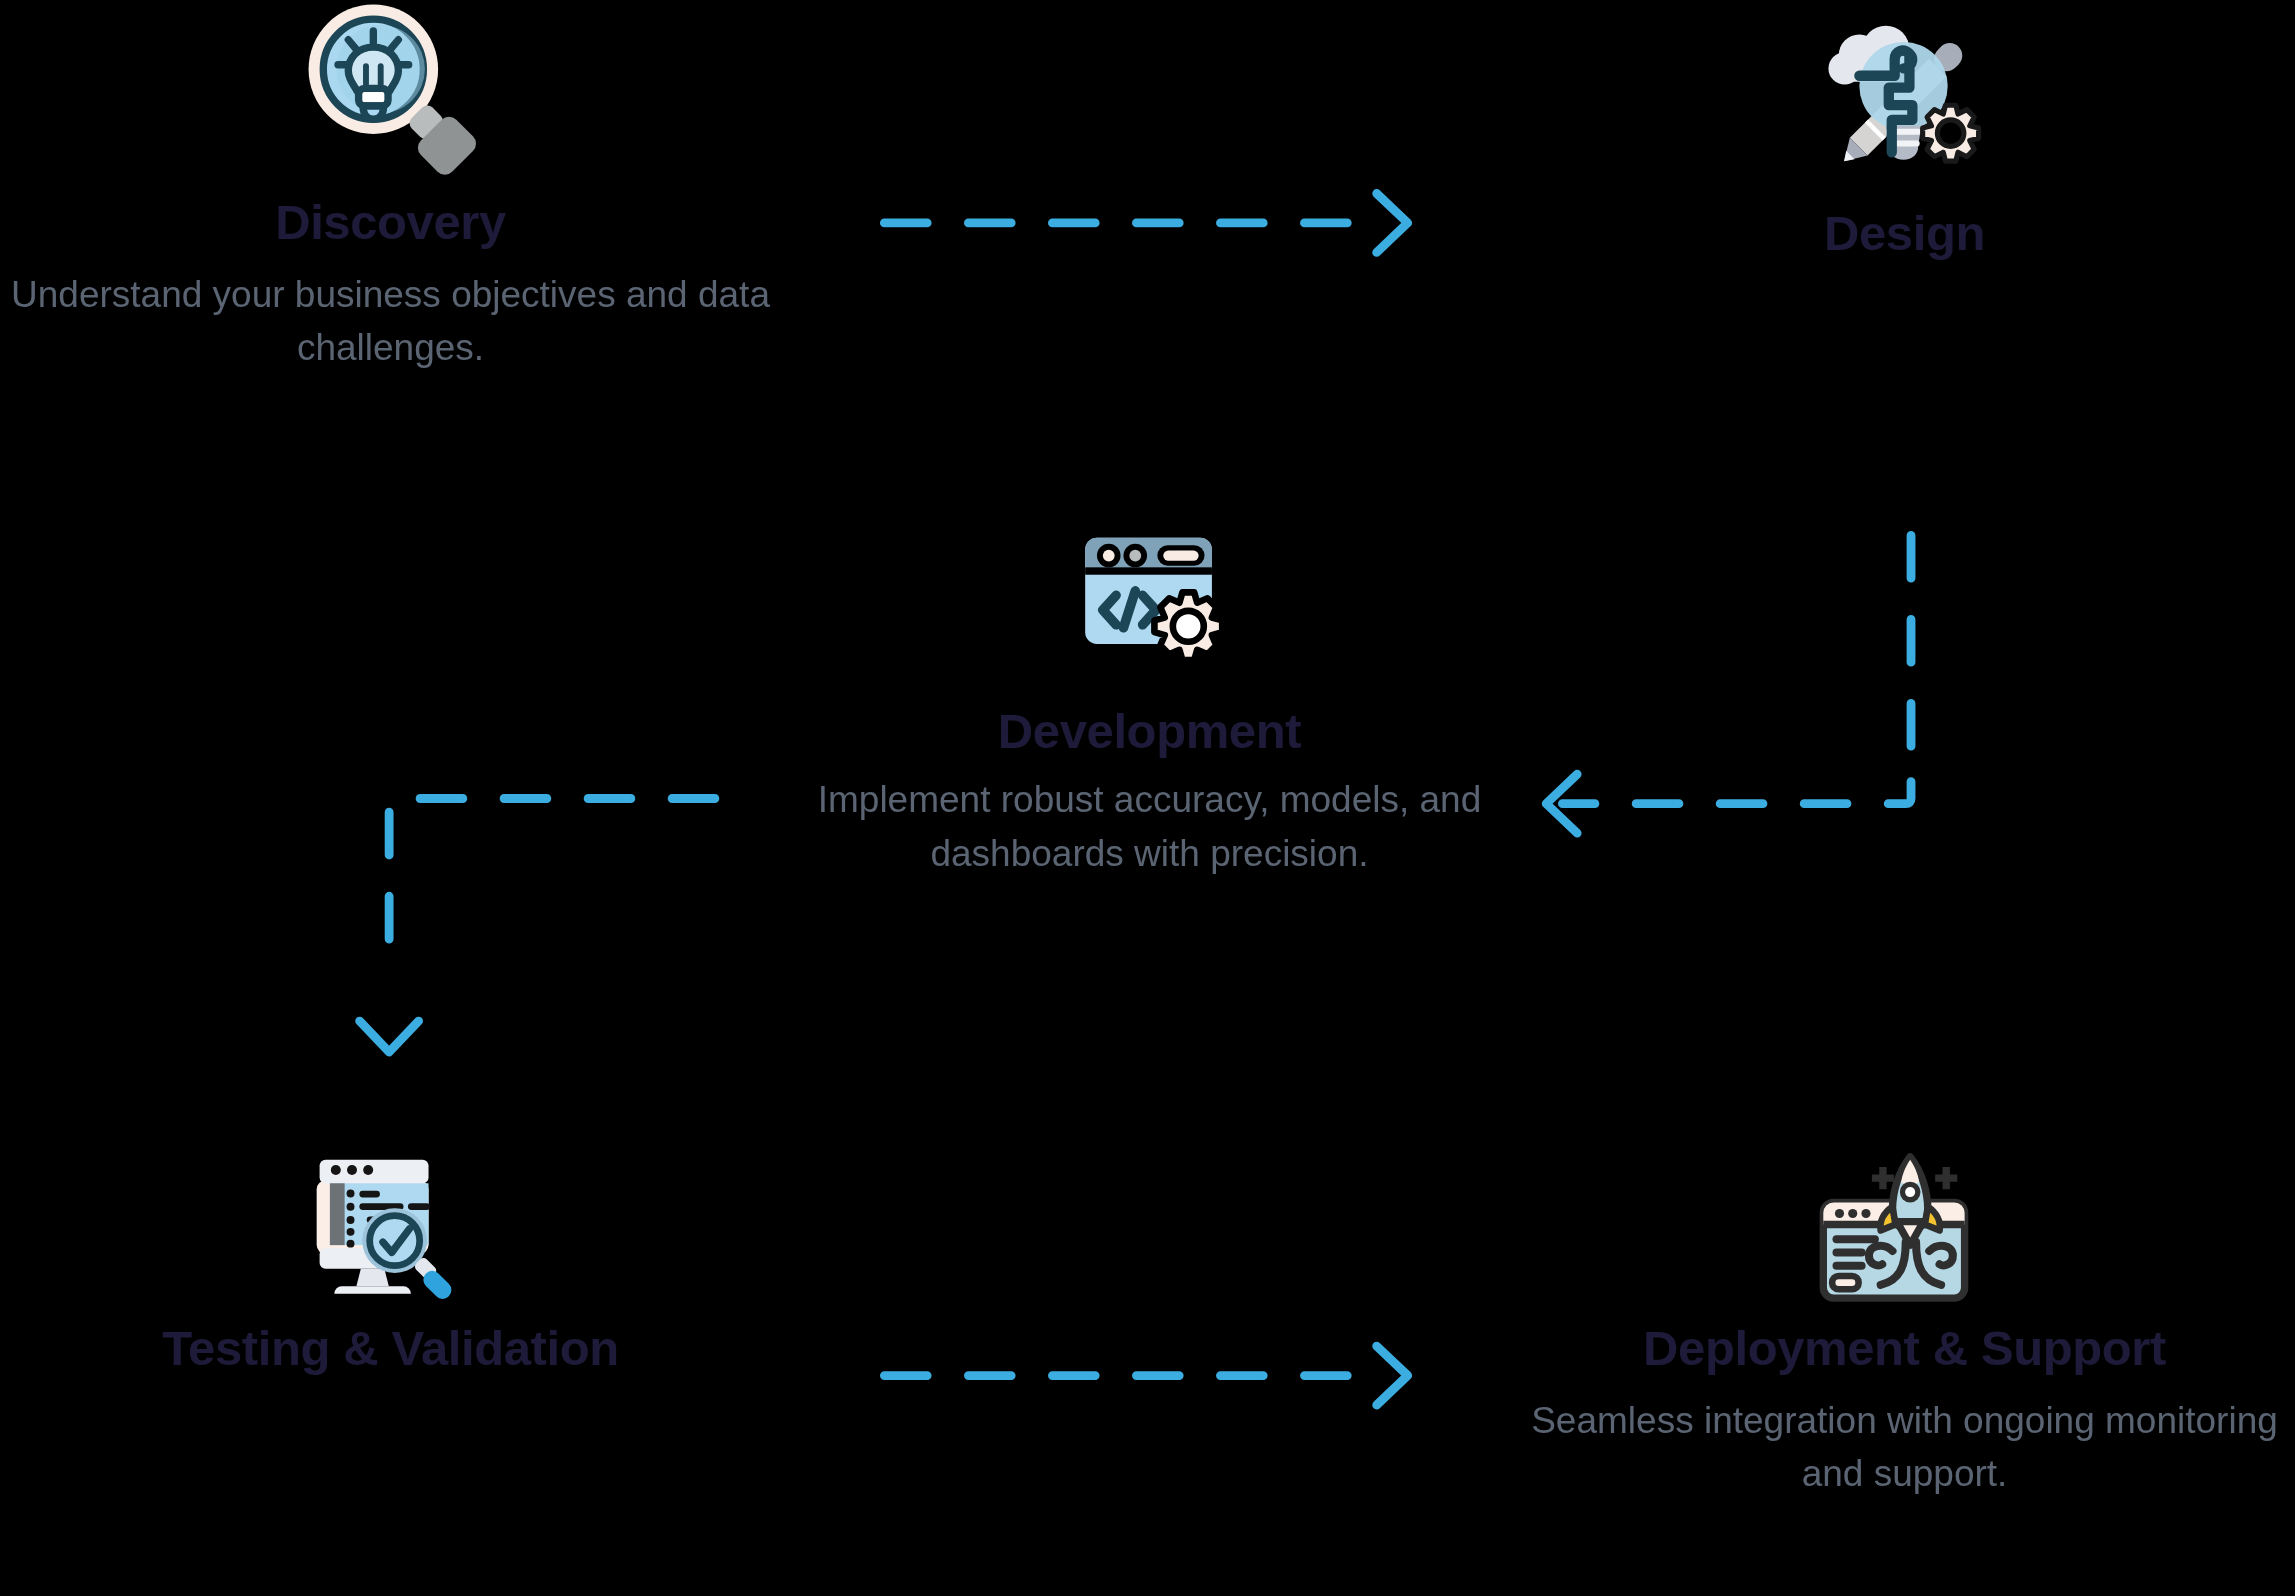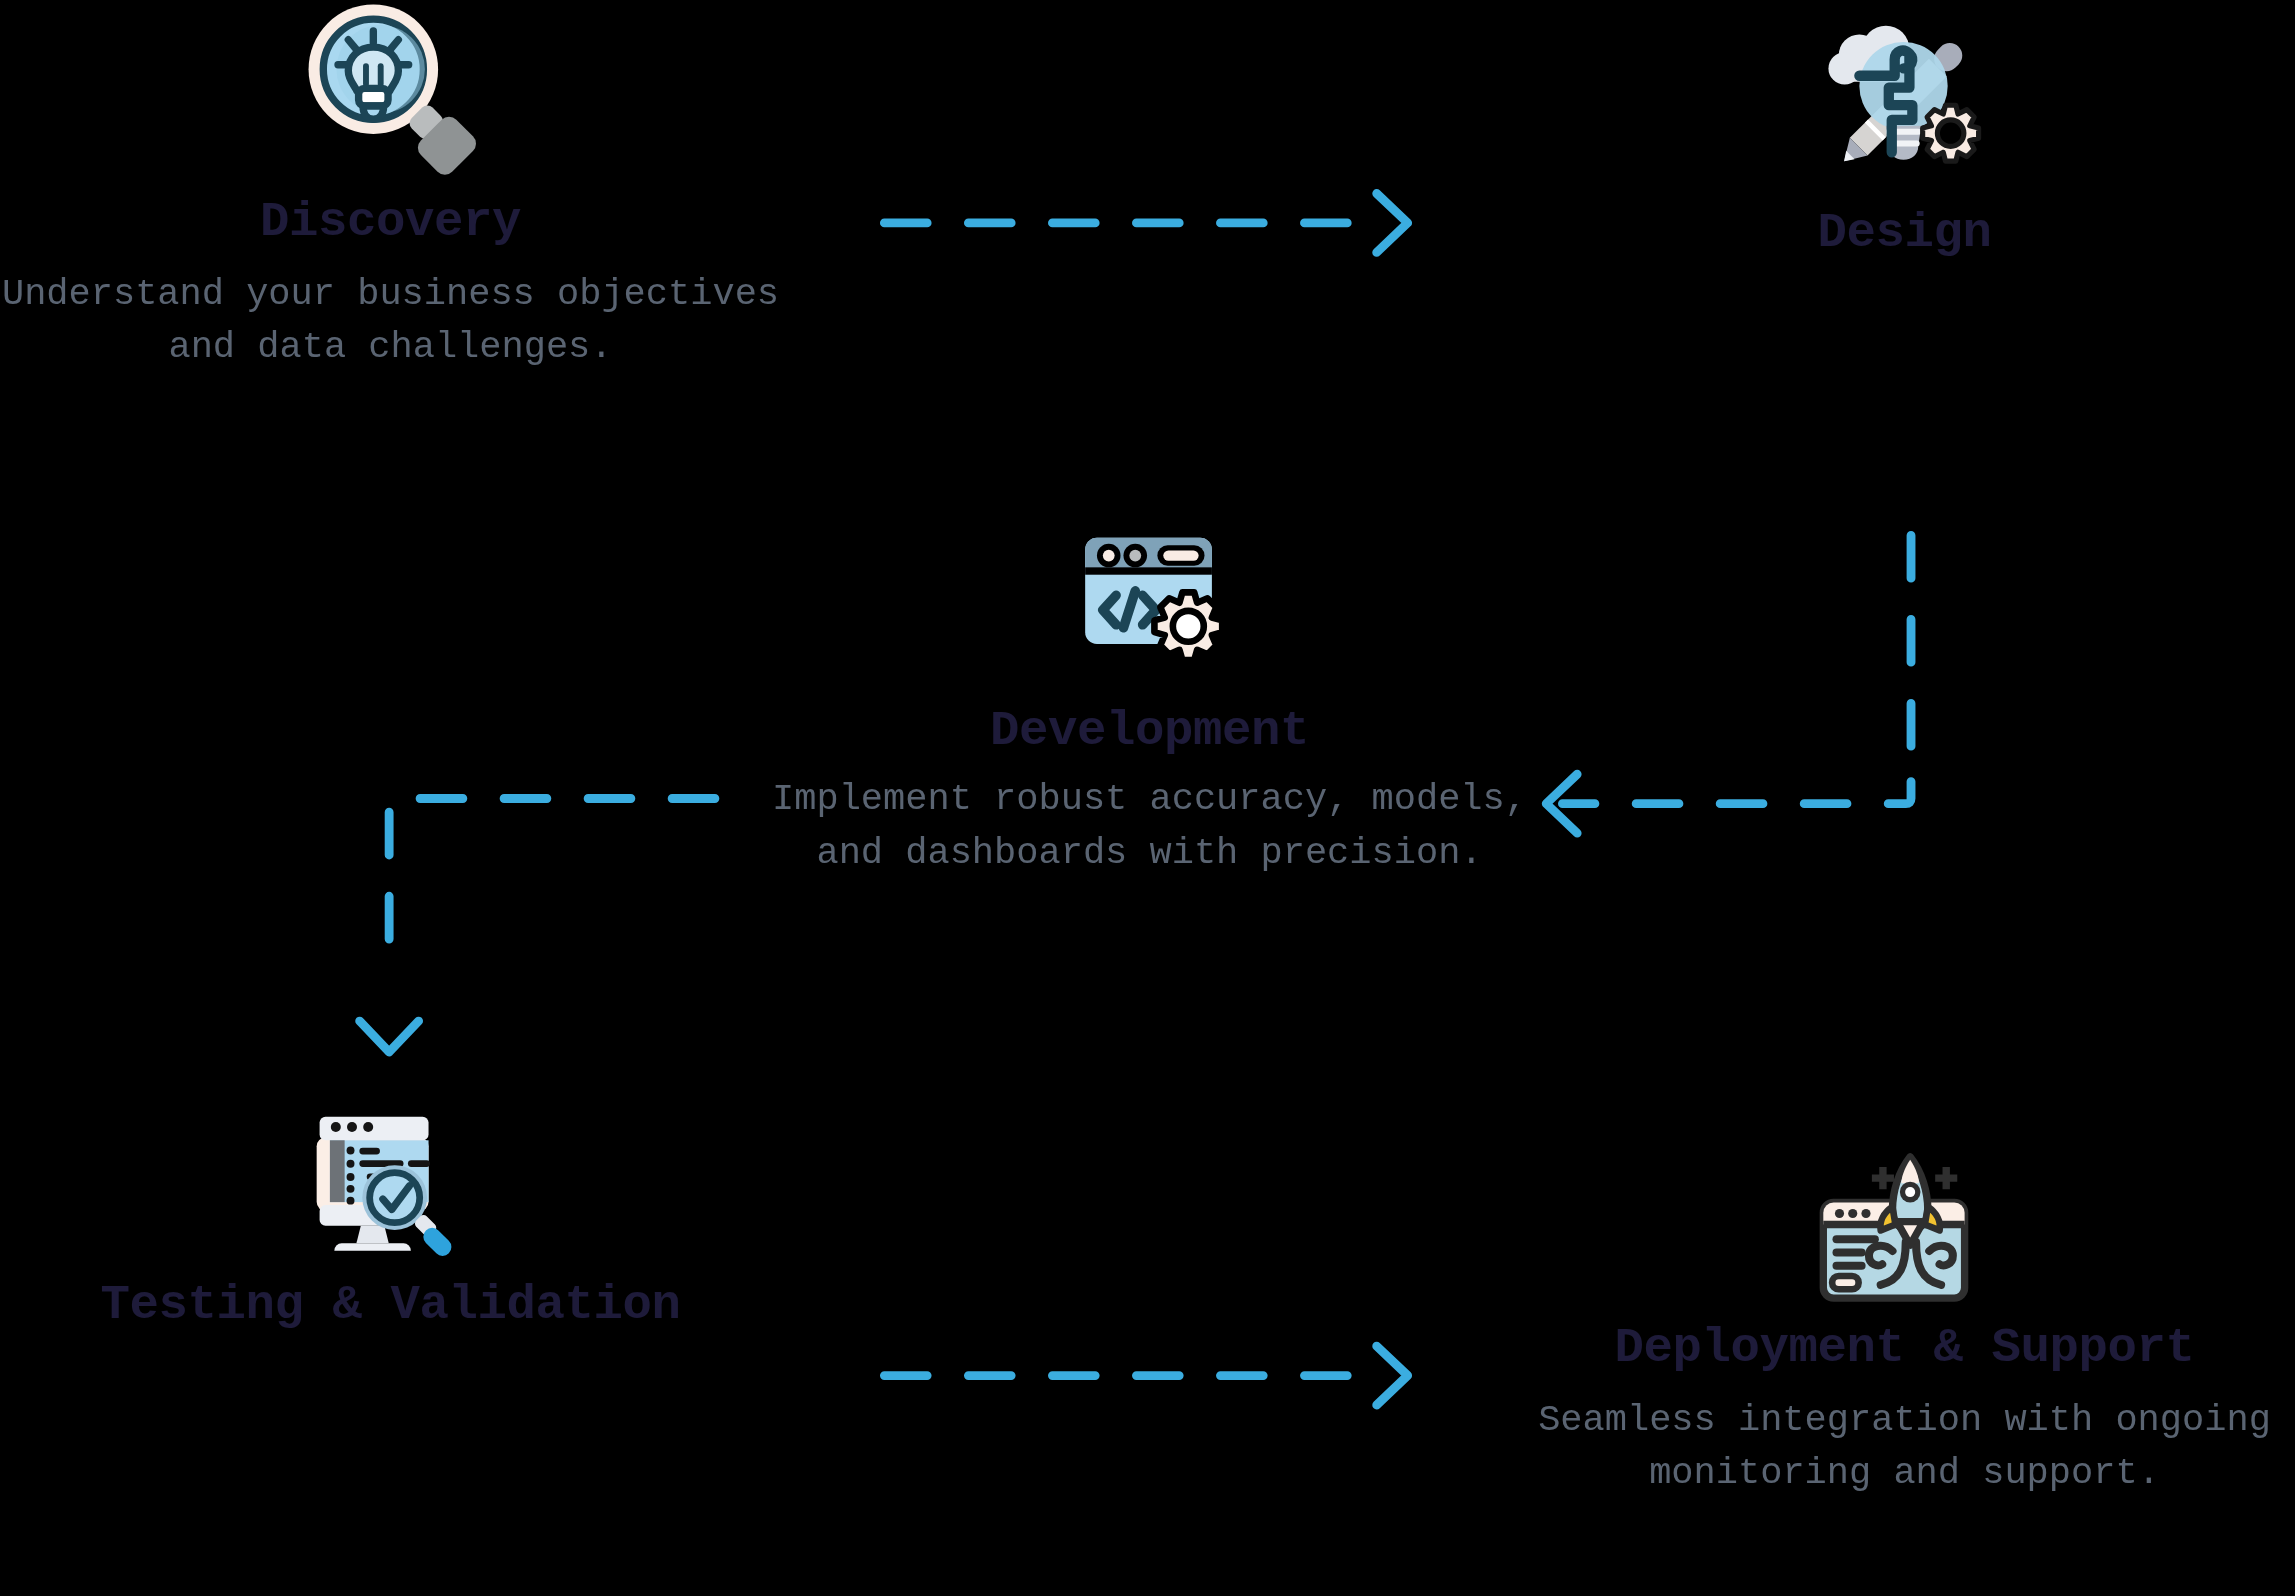--- a/index.html
+++ b/index.html
@@ -14,21 +14,20 @@
     overflow: hidden;
     font-family: "Liberation Sans", sans-serif;
     -webkit-font-smoothing: antialiased;
   }
 
   #stage {
     position: absolute;
     inset: 0;
     width: 2295px;
     height: 1223px;
-    font-family: Liberation Mono, monospace;
   }
 
   
   .step {
     position: absolute;
     text-align: center;
   }
   .step-icon {
     display: block;
     margin: 0 auto;
@@ -47,21 +46,21 @@
     font-weight: 400;
     color: #5a6472;
     line-height: 1.45;
     margin: 0;
   }
 
   
   #step-discovery  { left: 0px;    top: 0px;    width: 781px; }
   #step-design     { left: 1514px; top: 11px;    width: 781px; }
   #step-development{ left: 748px; top: 523px;  width: 803px; }
-  #step-testing    { left: 0px;    top: 1096px; width: 781px; }
+  #step-testing    { left: 0px;    top: 1139px; width: 781px; }
   #step-deployment { left: 1514px; top: 1139px; width: 781px; }
 
   #step-discovery  .step-title { margin-top: 13.3px; }
   #step-design     .step-title { margin-top: 13.3px; }
   #step-testing    .step-title { margin-top: 13.3px; }
   #step-deployment .step-title { margin-top: 13.3px; }
   #step-development .step-title { margin-top: 28px; }
 
   .step-title + .step-desc { margin-top: 19px; }
   #step-development .step-title + .step-desc { margin-top: 16px; }

